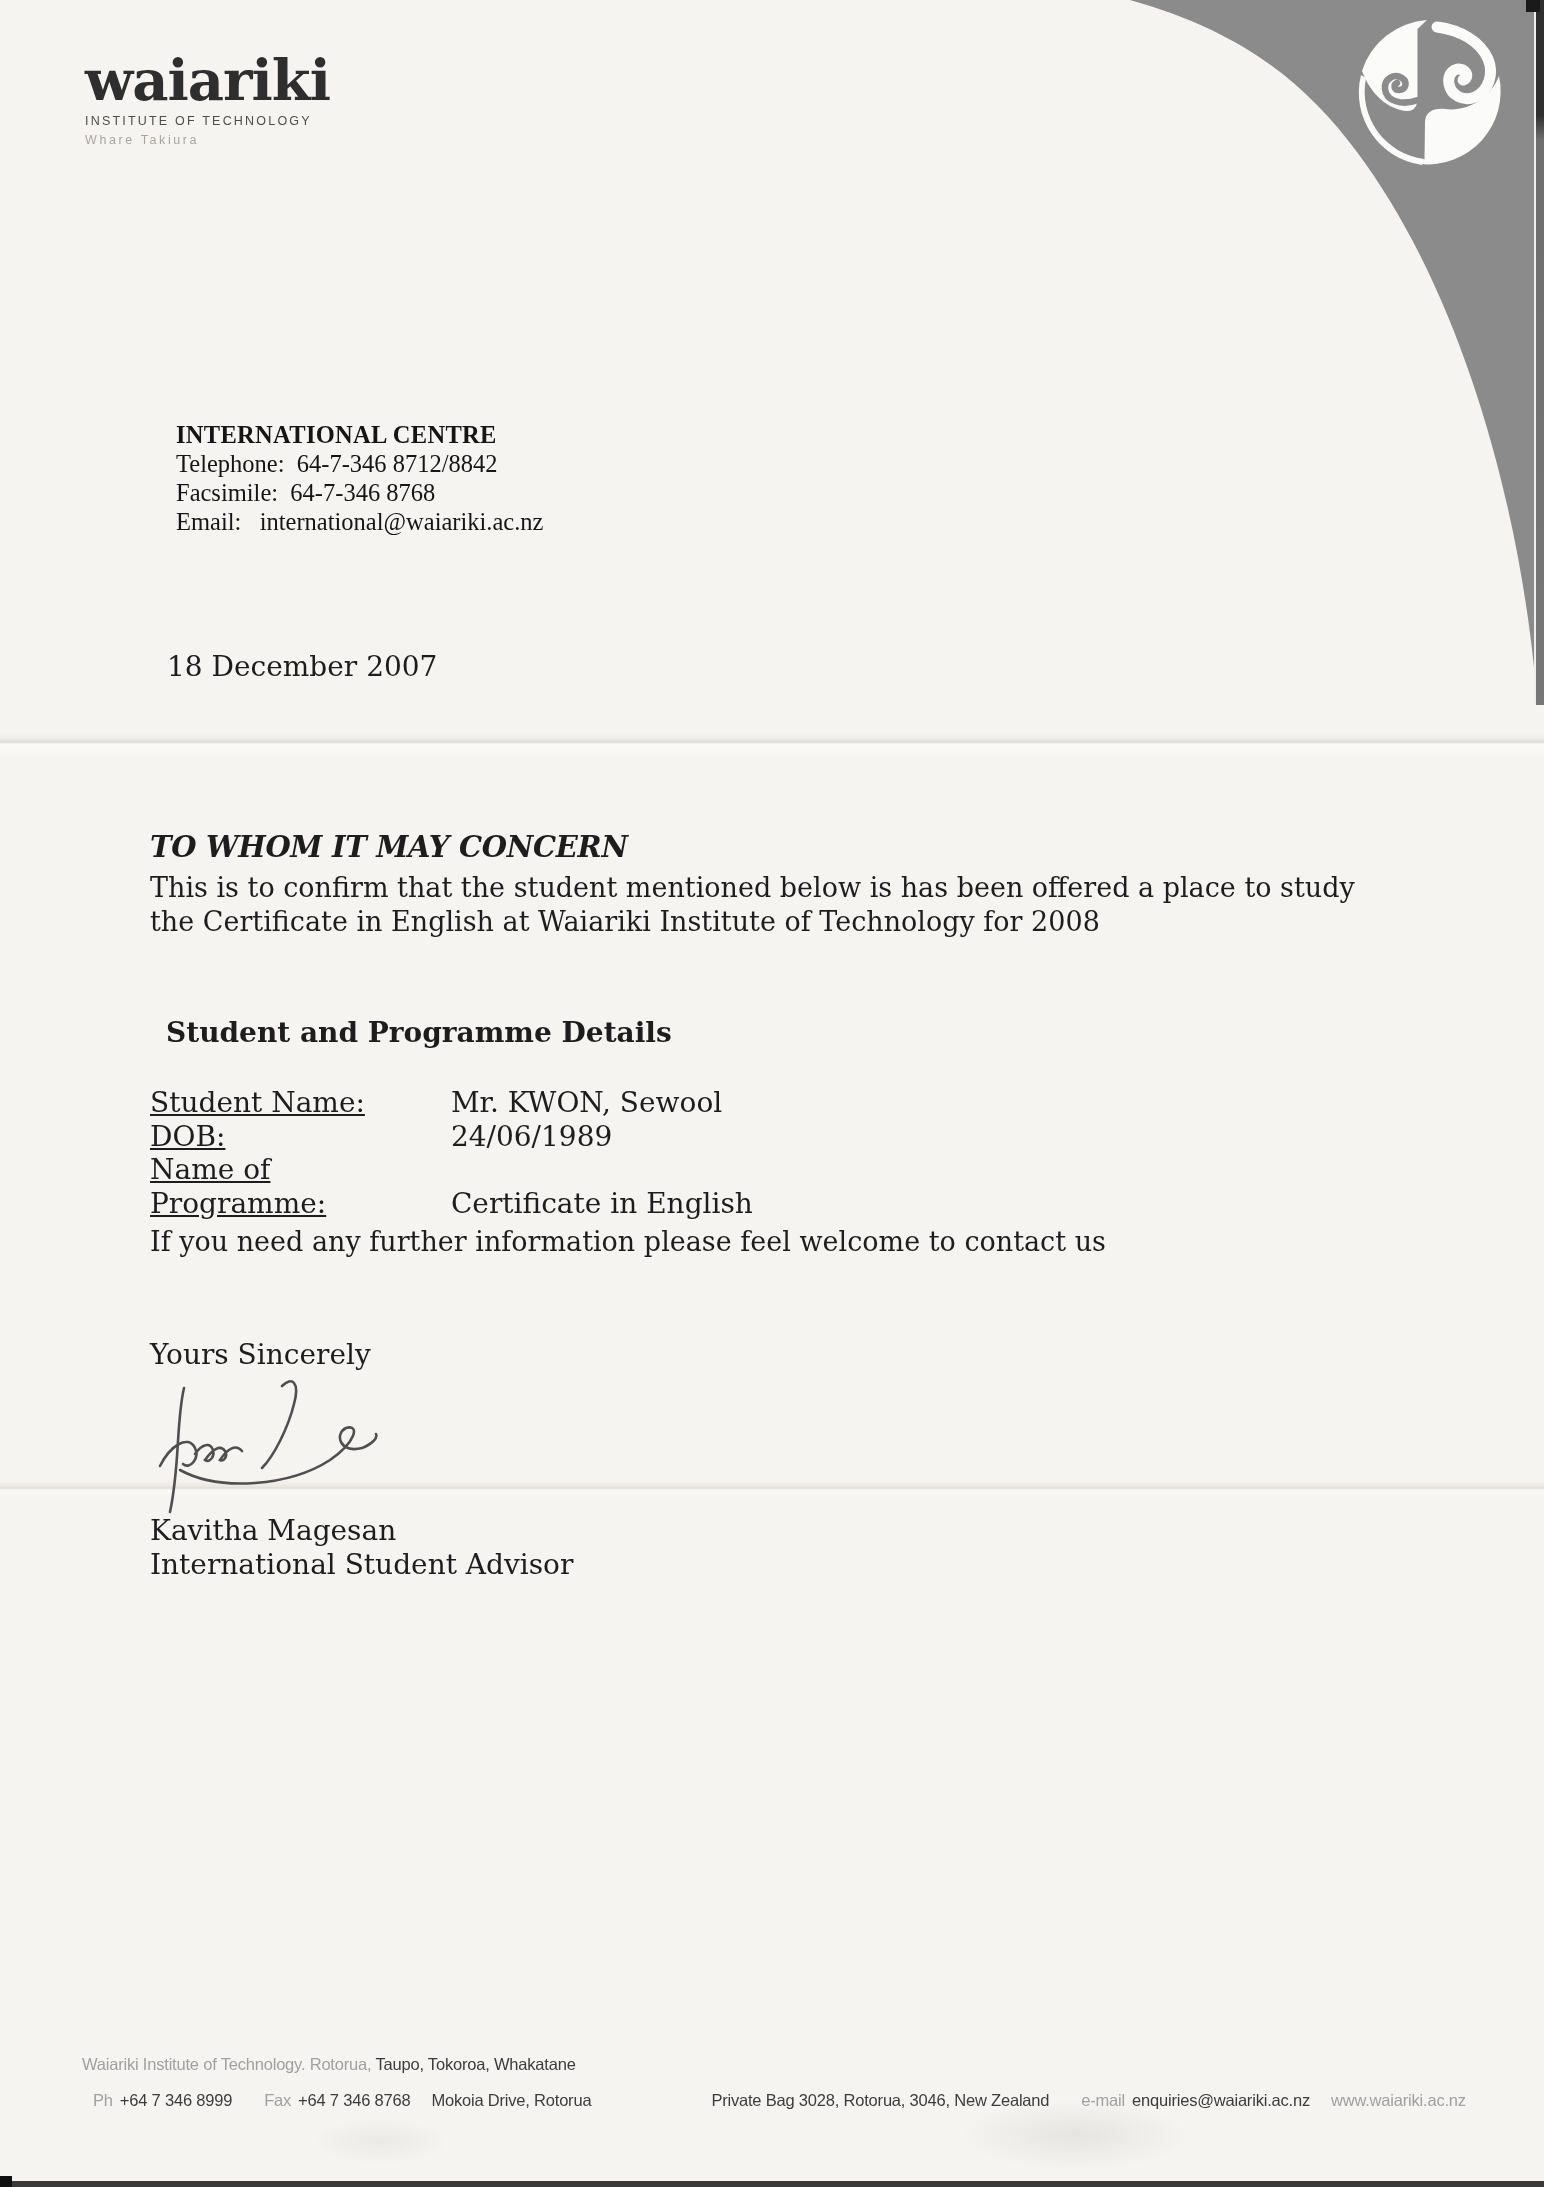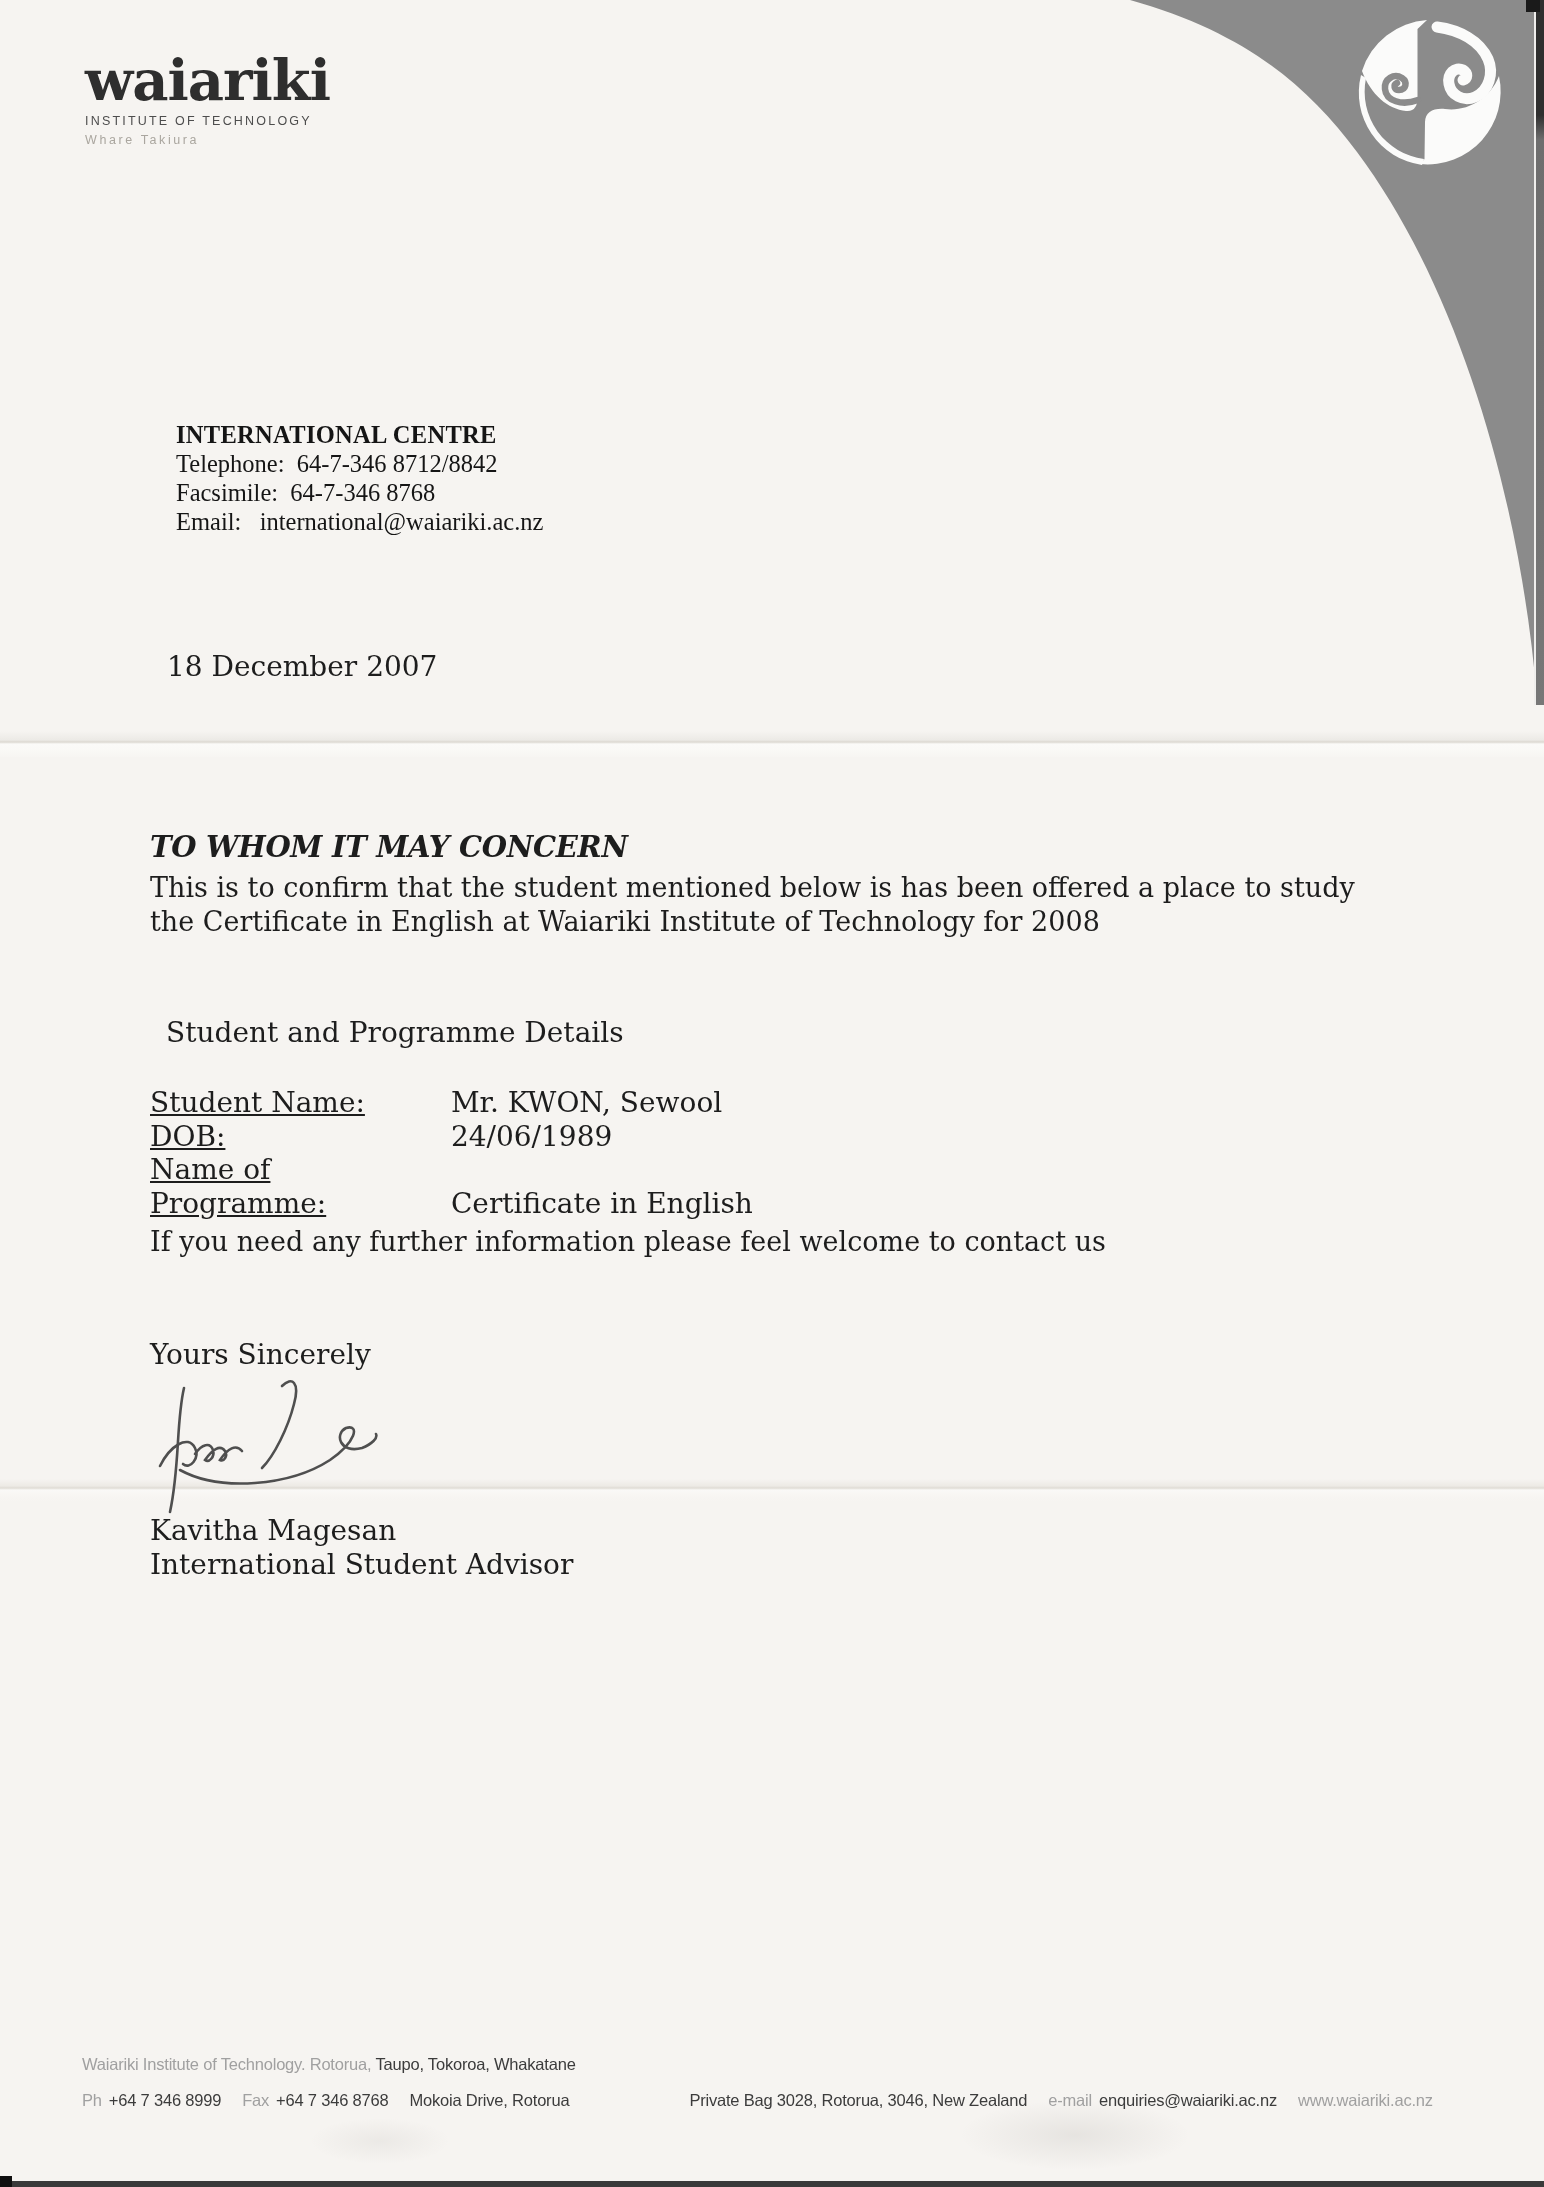--- a/index.html
+++ b/index.html
@@ -27,35 +27,35 @@
   
   .contact-block{position:absolute;left:176px;top:420px;
     font-family:"Liberation Serif",serif;font-size:24.5px;line-height:29px;color:#151515;}
   .contact-heading{font-weight:bold;letter-spacing:.3px;}
   .contact-line{white-space:pre;}
   
   .letter-date{position:absolute;left:167px;top:650px;font-size:28px;}
   .salutation{position:absolute;left:150px;top:830px;font-size:29px;font-weight:bold;
     font-style:italic;letter-spacing:-.3px;}
   .intro{position:absolute;left:150px;top:871px;font-size:27px;line-height:33.5px;white-space:nowrap;}
-  .section-heading{position:absolute;left:166px;top:1016px;font-size:28px;font-weight:normal;}
+  .section-heading{position:absolute;left:166px;top:1016px;font-size:28px;font-weight:bold;}
   .details{position:absolute;left:150px;top:1086px;font-size:28px;line-height:33.5px;}
   .detail-label{display:inline-block;width:292px;text-decoration:underline;}
   .closing-note{position:absolute;left:150px;top:1226px;font-size:27px;white-space:nowrap;}
   .valediction{position:absolute;left:150px;top:1338px;font-size:28px;}
   .signature{position:absolute;left:150px;top:1374px;width:300px;height:156px;}
   .name-block{position:absolute;left:150px;top:1514px;font-size:28px;line-height:33.5px;}
   
   .footer{position:absolute;left:82px;top:2055px;font-family:"Liberation Sans",sans-serif;
     font-size:16.5px;letter-spacing:-.2px;color:#3c3c3c;white-space:nowrap;}
   .footer-line2{margin-top:17px;}
   .muted{color:#a0a0a0;}
   .fgap{display:inline-block;width:21px;}
   .fgap-big{display:inline-block;width:120px;}
-  .flabel{margin-right:7px;}
+  .flabel{margin-right:7px;margin-left:11px;}
   
   .crease1{position:absolute;left:0;top:731px;width:100%;height:26px;
     background:linear-gradient(#f6f4f1 0,#eceae6 9px,#dcd8d1 11px,#fbfaf8 13px,#faf9f6 18px,#f7f5f2 100%);}
   .crease2{position:absolute;left:0;top:1479px;width:100%;height:22px;
     background:linear-gradient(rgba(240,238,234,0) 0,#edeae5 7px,#e0dcd5 9px,#faf9f7 11px,#f8f6f3 16px,rgba(246,244,241,0) 100%);}
   .smudge1{position:absolute;left:960px;top:2100px;width:230px;height:70px;border-radius:50%;
     background:radial-gradient(closest-side,rgba(90,85,78,.10),rgba(90,85,78,0));}
   .smudge2{position:absolute;left:310px;top:2118px;width:140px;height:46px;border-radius:50%;
     background:radial-gradient(closest-side,rgba(90,85,78,.07),rgba(90,85,78,0));}
   .scan-bottom{position:absolute;left:0;bottom:0;width:100%;height:6px;background:#3a3a3a;}

